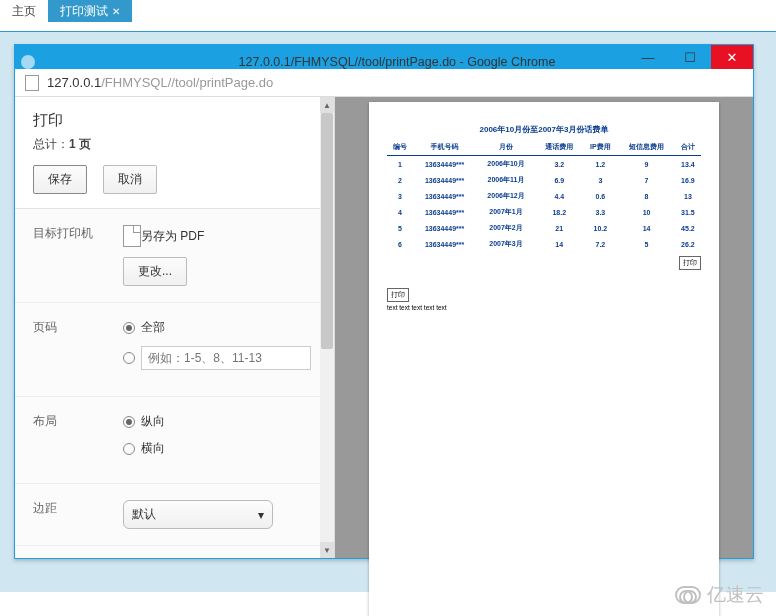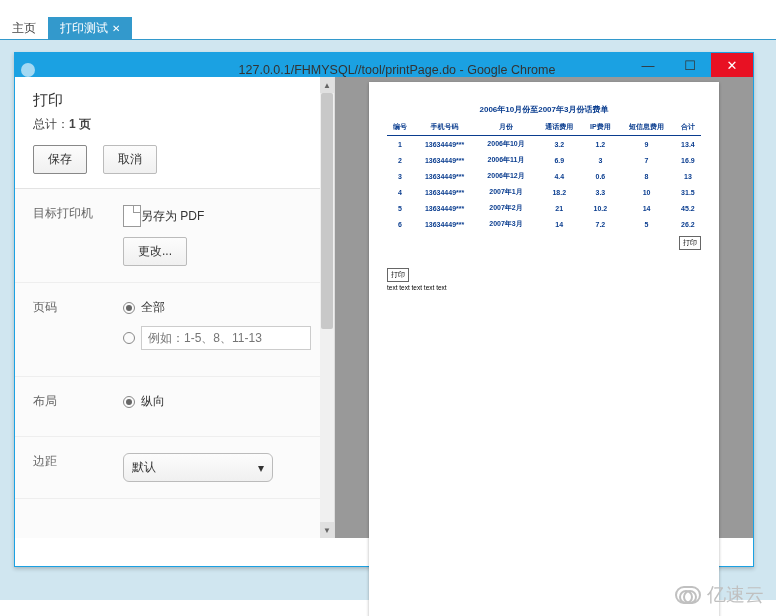--- a/index.html
+++ b/index.html
@@ -1,17 +1,17 @@
 <!DOCTYPE html>
 <html><head>
 <meta charset="utf-8">
 <style>
 *{box-sizing:border-box;margin:0;padding:0;font-family:"Microsoft YaHei",Arial,sans-serif}
 body{width:776px;height:616px;background:#fff;position:relative;overflow:hidden}
-.app-tabs{background:#fff;border-bottom:1px solid #3399cc;height:40px;display:flex;align-items:flex-end}
+.app-tabs{background:#fff;border-bottom:1px solid #3399cc;height:32px;display:flex;align-items:flex-start}
 .app-tab{padding:3px 12px;font-size:12px;color:#444;height:22px;display:flex;align-items:center;gap:4px}
 .app-tab.active{background:#3399cc;color:#fff}
 .tab-close{font-size:10px}
 .app-body{background:#d0e6f0;height:560px;padding:12px 0 0 14px;position:relative}
 .chrome-window{width:740px;height:515px;background:#fff;border:1px solid #1ba1e2;position:relative;box-shadow:0 2px 4px rgba(0,0,0,.2)}
 .titlebar{background:#1ba1e2;height:24px;display:flex;align-items:flex-end;color:#4a4a4a;position:relative}
 .titlebar-icon{width:14px;height:14px;margin:0 6px;background:#fff;border-radius:50%;opacity:.6}
 .titlebar-text{flex:1;text-align:center;font-size:12.5px;color:#333}
 .win-btns{position:absolute;right:0;top:0;display:flex}
 .win-btn{width:42px;height:24px;display:flex;align-items:center;justify-content:center;font-size:13px}
@@ -79,20 +79,25 @@
   <div class="chrome-window">
     <div class="titlebar">
       <div class="titlebar-icon"></div>
       <div class="titlebar-text">127.0.0.1/FHMYSQL//tool/printPage.do - Google Chrome</div>
       <div class="win-btns">
         <div class="win-btn win-min">—</div>
         <div class="win-btn win-max">☐</div>
         <div class="win-btn win-close">✕</div>
       </div>
     </div>
+    <div class="addrbar">
+      <div class="page-icon"></div>
+      <span class="url-host">127.0.0.1</span>
+        <span class="url-path">/FHMYSQL//tool/printPage.do</span>
+    </div>
     <div class="window-body">
       <div class="print-panel">
         <div class="print-header">
           <div class="print-title">打印</div>
           <div class="print-total"><span>总计：</span><b>1 页</b></div>
         </div>
         <div class="print-actions">
           <button class="btn primary">保存</button>
           <button class="btn">取消</button>
         </div>
@@ -120,20 +125,24 @@
                   <input class="range-input" placeholder="例如：1-5、8、11-13" style="">
                 </div>
             </div>
           </div>
           <div class="setting-row">
             <div class="setting-label">布局</div>
             <div class="setting-ctrl">
               <div class="radio-row">
                   <span class="radio checked"></span>
                   <span>纵向</span>
+                </div>
+              <div class="radio-row">
+                  <span class="radio"></span>
+                  <span>横向</span>
                 </div>
             </div>
           </div>
           <div class="setting-row">
             <div class="setting-label">边距</div>
             <div class="setting-ctrl">
               <div class="select">
                   <span>默认</span>
                   <span>▾</span>
                 </div>

